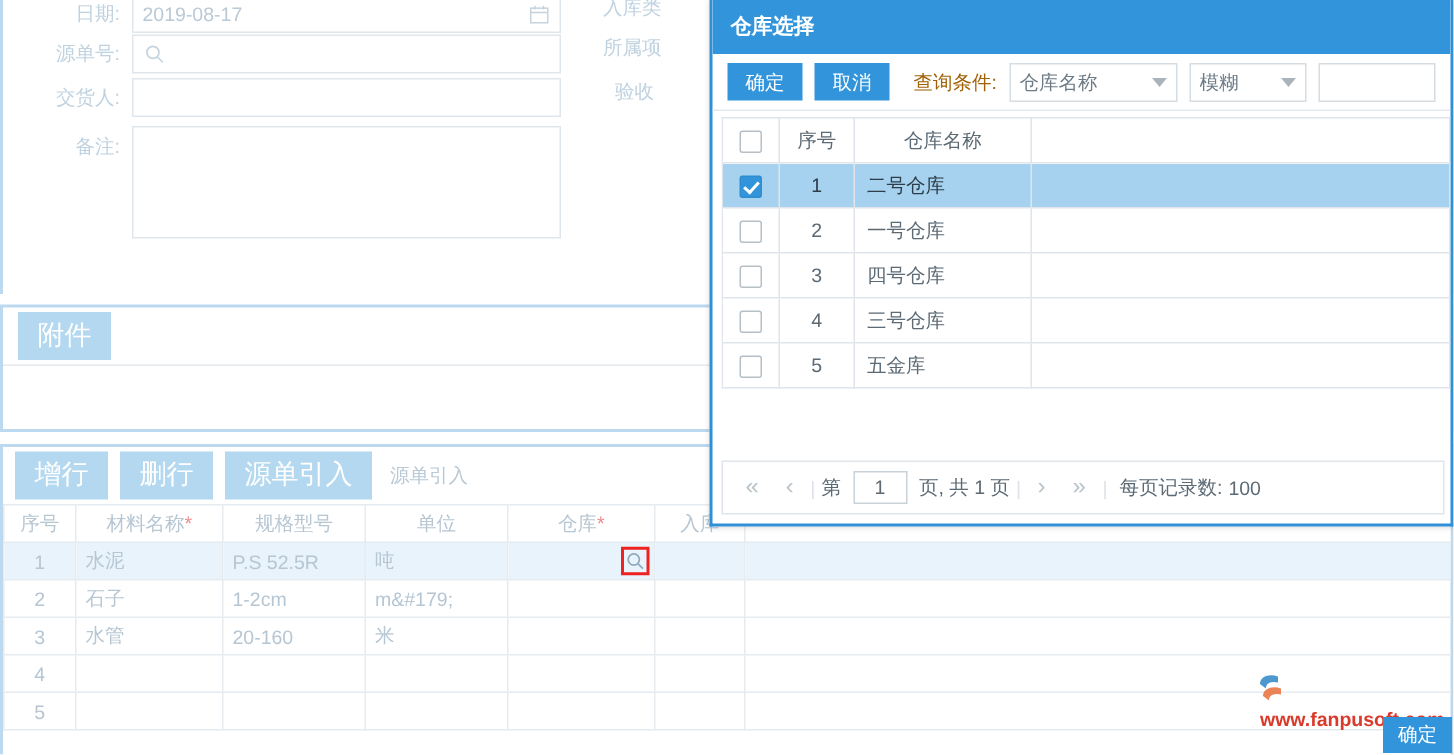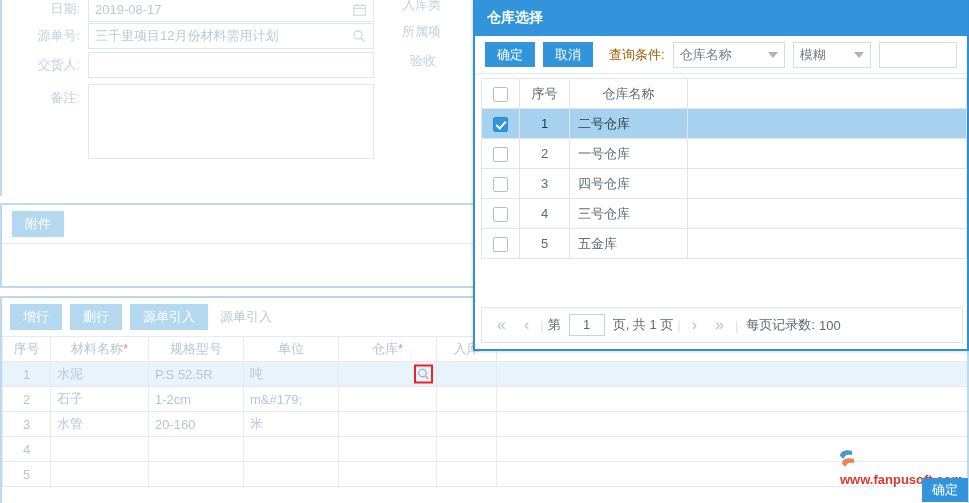--- a/index.html
+++ b/index.html
@@ -87,21 +87,21 @@
   .panel {
     position: absolute;
     box-sizing: border-box;
     border: 2px solid #bcd9ef;
     background: #fff;
   }
   .btn-soft {
     background: #b3d8f0;
     color: #ffffff;
     border: none;
-    font-size: 13px;
+    font-size: 18px;
     font-family: inherit;
     padding: 5px 13px;
     cursor: pointer;
     line-height: 1.2;
   }
   .panel-divider {
     border-top: 1px solid #e4eaef;
   }
 
   
@@ -435,21 +435,20 @@
             <line x1="4.5" y1="1" x2="4.5" y2="4" stroke="#c4d3de" stroke-width="1.2"></line>
             <line x1="11.5" y1="1" x2="11.5" y2="4" stroke="#c4d3de" stroke-width="1.2"></line>
           </svg>
         </span>
       </div>
     </div>
 
     <div class="form-row" style="left:0;top:23px;width:380px;">
       <div class="form-label">源单号:</div>
       <div class="form-input" style="width:286px;">
-        <span class="val">三千里项目12月份材料需用计划</span>
         <span class="field-icon">
           <svg width="14" height="14" viewBox="0 0 16 16">
             <circle cx="6.8" cy="6.8" r="4.6" fill="none" stroke="#c4d3de" stroke-width="1.3"></circle>
             <line x1="10.3" y1="10.3" x2="14.3" y2="14.3" stroke="#c4d3de" stroke-width="1.3"></line>
           </svg>
         </span>
       </div>
     </div>
 
     <div class="form-row" style="left:0;top:52px;width:380px;">

